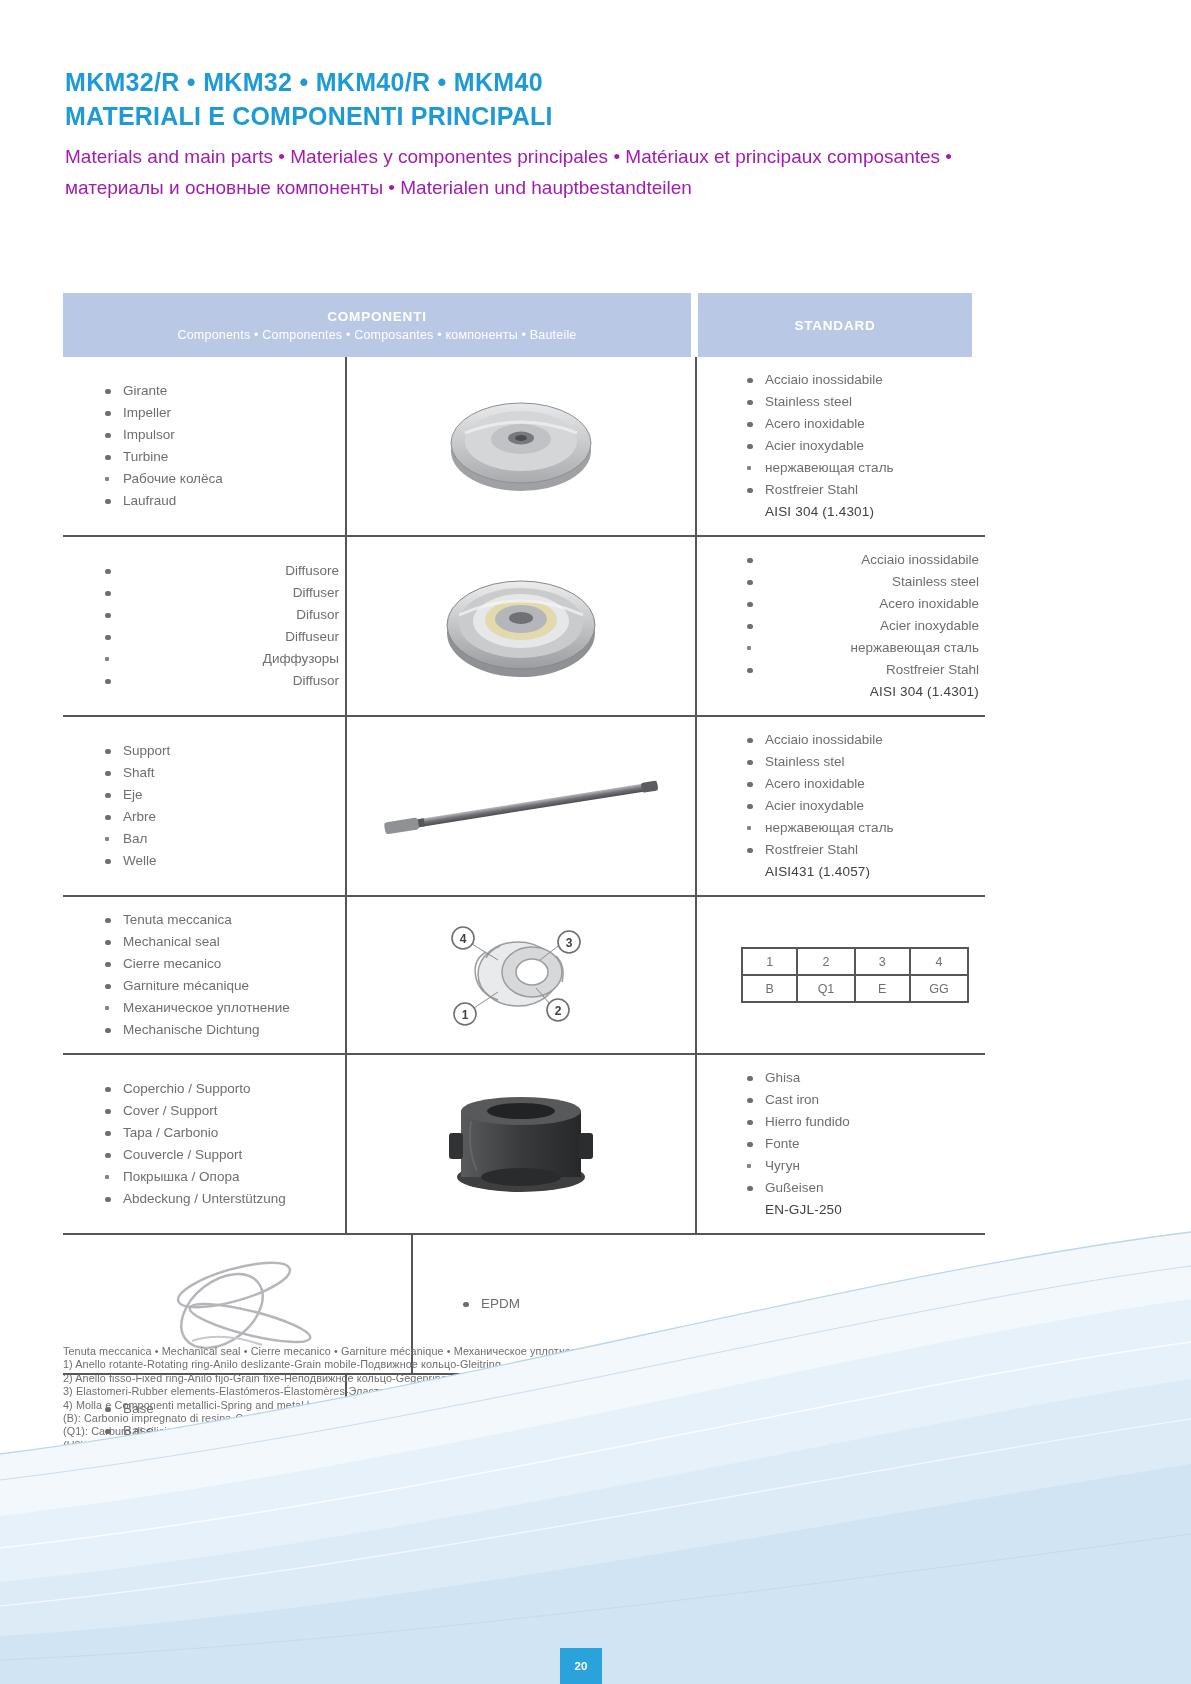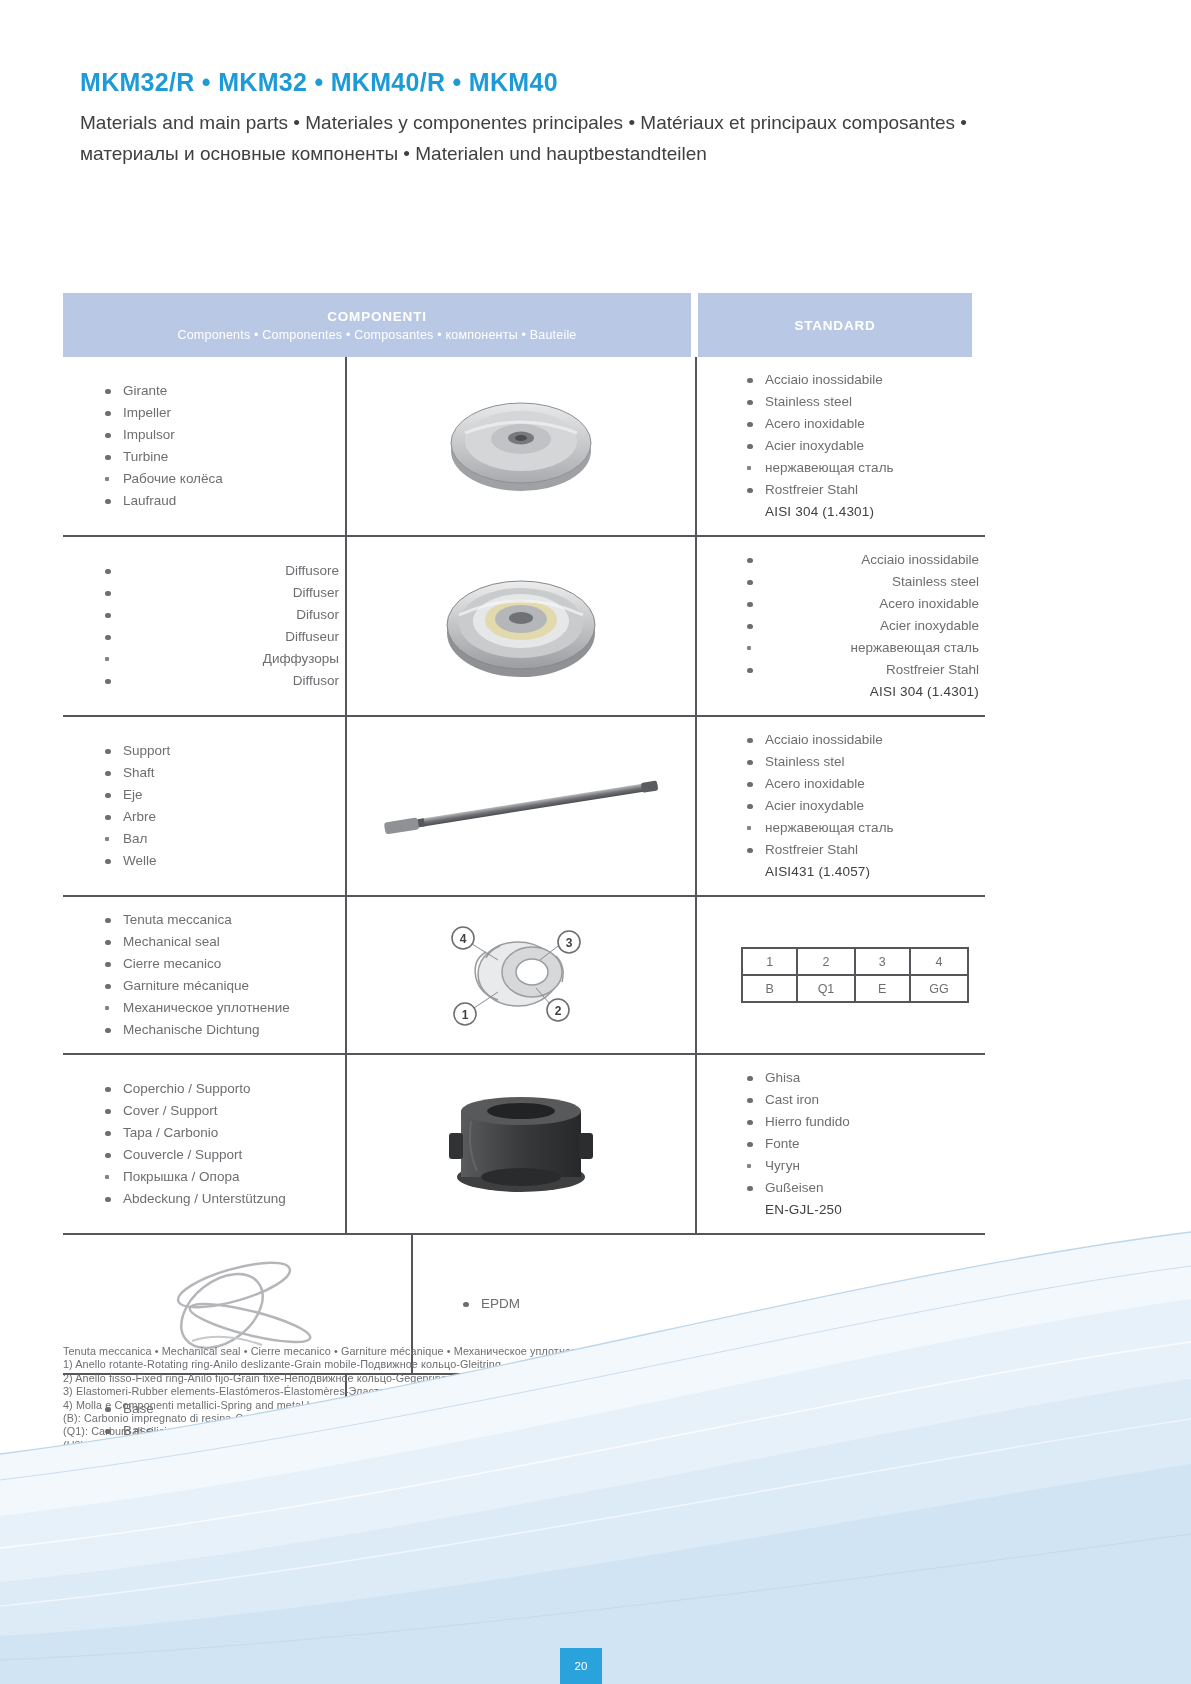--- a/index.html
+++ b/index.html
@@ -4,24 +4,24 @@
 <style>
   * { margin:0; padding:0; box-sizing:border-box; }
   html,body { background:#e9e9e9; }
   body { font-family:"Liberation Sans", sans-serif; }
   .page {
     position:relative; width:1191px; height:1684px; margin:0 auto;
     background:#ffffff; overflow:hidden;
   }
 
   
-  .doc-header { position:absolute; left:80px; top:68px; width:1000px; }
+  .doc-header { position:absolute; left:65px; top:68px; width:1000px; }
   .models-title { font-size:25px; font-weight:bold; color:#1e9bd7; letter-spacing:.3px; }
   .section-title { font-size:25px; font-weight:bold; color:#1e9bd7; letter-spacing:.2px; margin-top:5px; }
-  .subtitle { margin-top:10px; width:910px; font-size:19px; line-height:31px; color:#404040; }
+  .subtitle { margin-top:10px; width:910px; font-size:19px; line-height:31px; color:#a21caf; }
 
   
   .comp-table { position:absolute; left:63px; top:293px; width:922px; }
   .thead { display:flex;border-radius:24px; }
   .th { background:#b9c9e5; color:#ffffff; text-align:center;
         display:flex; flex-direction:column; justify-content:center; height:64px; }
   .th-left { width:628px; margin-right:7px; }
   .th-right { width:274px; }
   .th-title { font-size:13.5px; font-weight:bold; letter-spacing:.8px; }
   .th-sub { font-size:12.5px; margin-top:4px; letter-spacing:.2px; }
@@ -61,33 +61,34 @@
   
   .footnotes { position:absolute; left:63px; top:1345px; width:1080px; }
   .footnote-line { font-size:10.8px; line-height:13.4px; color:#6d6e71; letter-spacing:.1px; }
 
   
   .waves { position:absolute; left:0; bottom:0; width:1191px; height:470px; pointer-events:none; }
 
   
   .page-number {
     position:absolute; left:560px; top:1648px; width:42px; height:36px;
-    background:#2aa3dc; color:#ffffff; font-size:11.5px; font-weight:normal;
+    background:#2aa3dc; color:#ffffff; font-size:11.5px; font-weight:bold;
     display:flex; align-items:center; justify-content:center;
   }
 
   svg text { font-family:"Liberation Sans", sans-serif; }
 </style>
 </head>
 <body>
 
 <div class="page">
 
   <div class="doc-header">
     <div class="models-title">MKM32/R • MKM32 • MKM40/R • MKM40</div>
+    <div class="section-title">MATERIALI E COMPONENTI PRINCIPALI</div>
     <div class="subtitle">Materials and main parts • Materiales y componentes principales • Matériaux et principaux composantes • материалы и основные компоненты • Materialen und hauptbestandteilen</div>
   </div>
 
   <div class="comp-table">
     <div class="thead">
       <div class="th th-left">
         <div class="th-title">COMPONENTI</div>
         <div class="th-sub">Components • Componentes • Composantes • компоненты • Bauteile</div>
       </div>
       <div class="th th-right">

